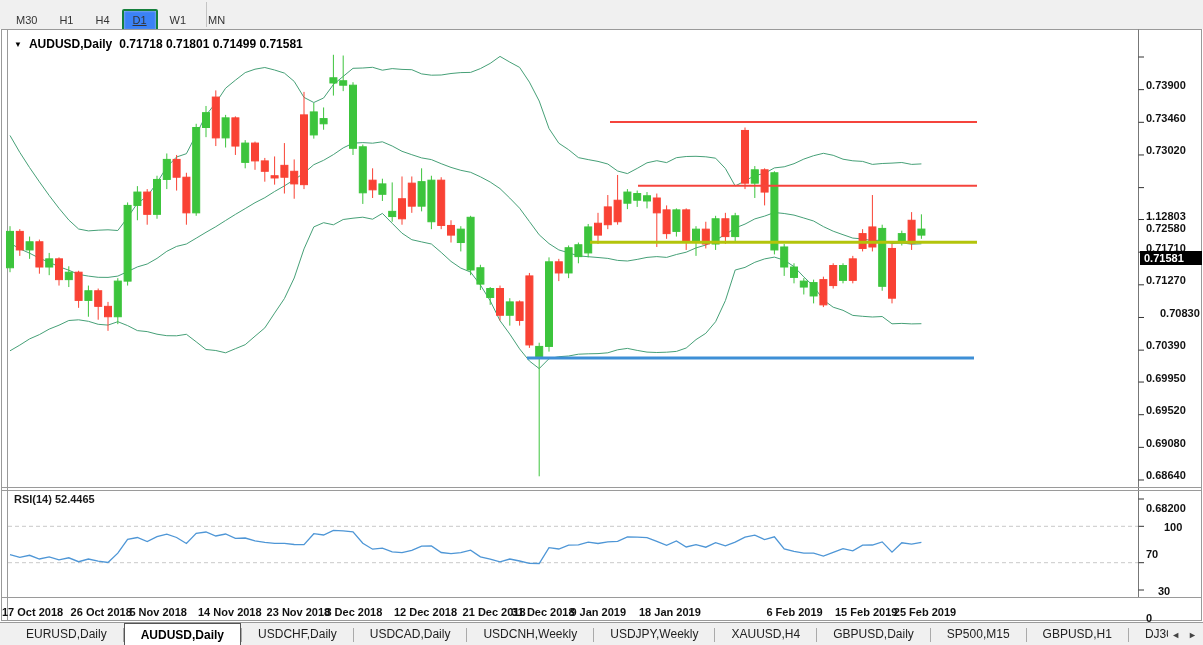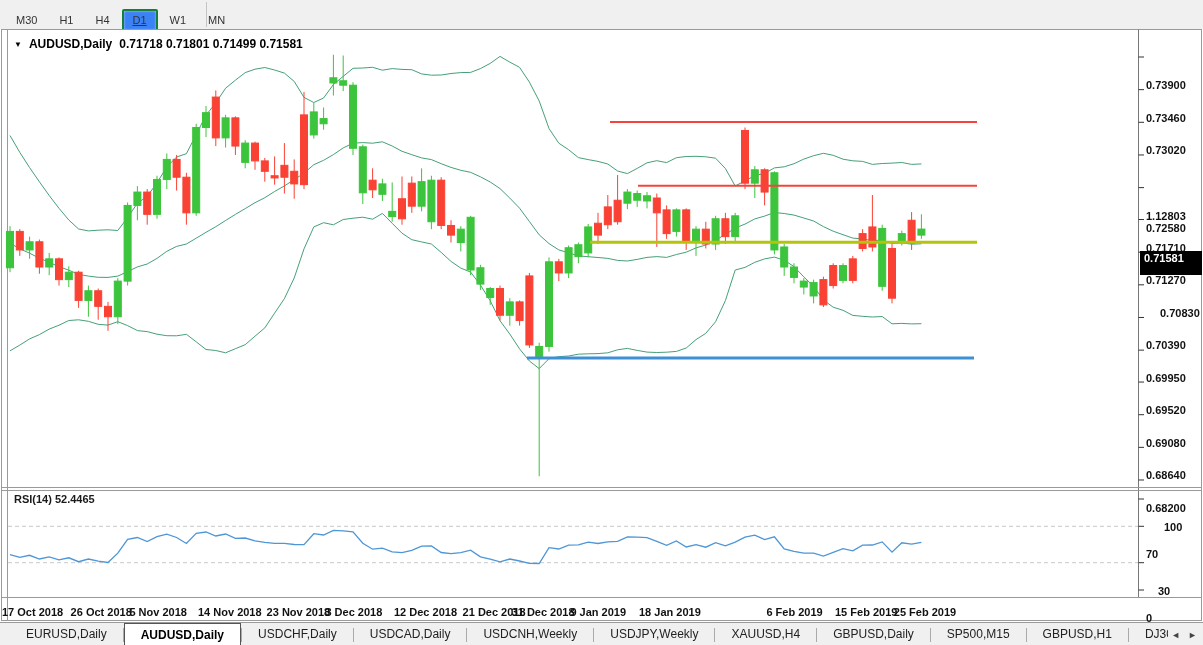--- a/index.html
+++ b/index.html
@@ -13,21 +13,21 @@
          background:transparent;cursor:default;line-height:13px;}
   .tfbtn.active{background:#3b82f6;border:2px solid #15803d;box-shadow:inset 0 0 2px #ddd;text-decoration:underline;}
   .toolbar-sep{position:absolute;left:206px;top:2px;width:1px;height:25px;background:#c4c4c4;}
   
   .chart-window{position:absolute;left:0;top:29px;width:1203px;height:593px;background:#fff;}
   #chart-canvas{position:absolute;left:0;top:0;}
   .chart-title{position:absolute;left:14px;top:8px;font-size:12px;font-weight:700;color:#000;
                display:flex;align-items:center;gap:7px;}
   .chart-title .tri{font-size:8px;position:relative;top:0px;}
   .rsi-label{position:absolute;left:14px;top:464px;font-size:11px;font-weight:700;color:#1a1a1a;}
-  .price-badge{position:absolute;left:1140px;width:58px;height:24px;background:#000;color:#fff;
+  .price-badge{position:absolute;left:1140px;width:58px;height:14px;background:#000;color:#fff;
                font-size:11px;font-weight:700;text-align:left;padding-left:4px;line-height:14px;}
   .axis-label{position:absolute;font-size:11px;font-weight:700;color:#111;white-space:nowrap;}
   .date-label{position:absolute;font-size:11px;font-weight:700;color:#111;white-space:nowrap;top:0;}
   .date-axis{position:absolute;left:0;top:572px;width:1101px;height:22px;}
   .price-axis,.rsi-axis{position:absolute;left:1146px;top:0;}
   
   .tabbar{position:absolute;left:0;top:622px;width:1203px;height:23px;background:#f0f0f0;
           border-top:1px solid #9a9a9a;display:flex;align-items:stretch;overflow:hidden;}
   .tabs{display:flex;align-items:stretch;padding-left:10px;}
   .tab{font-size:12px;color:#222;padding:4px 16px 10px 16px;white-space:nowrap;position:relative;cursor:default;}

